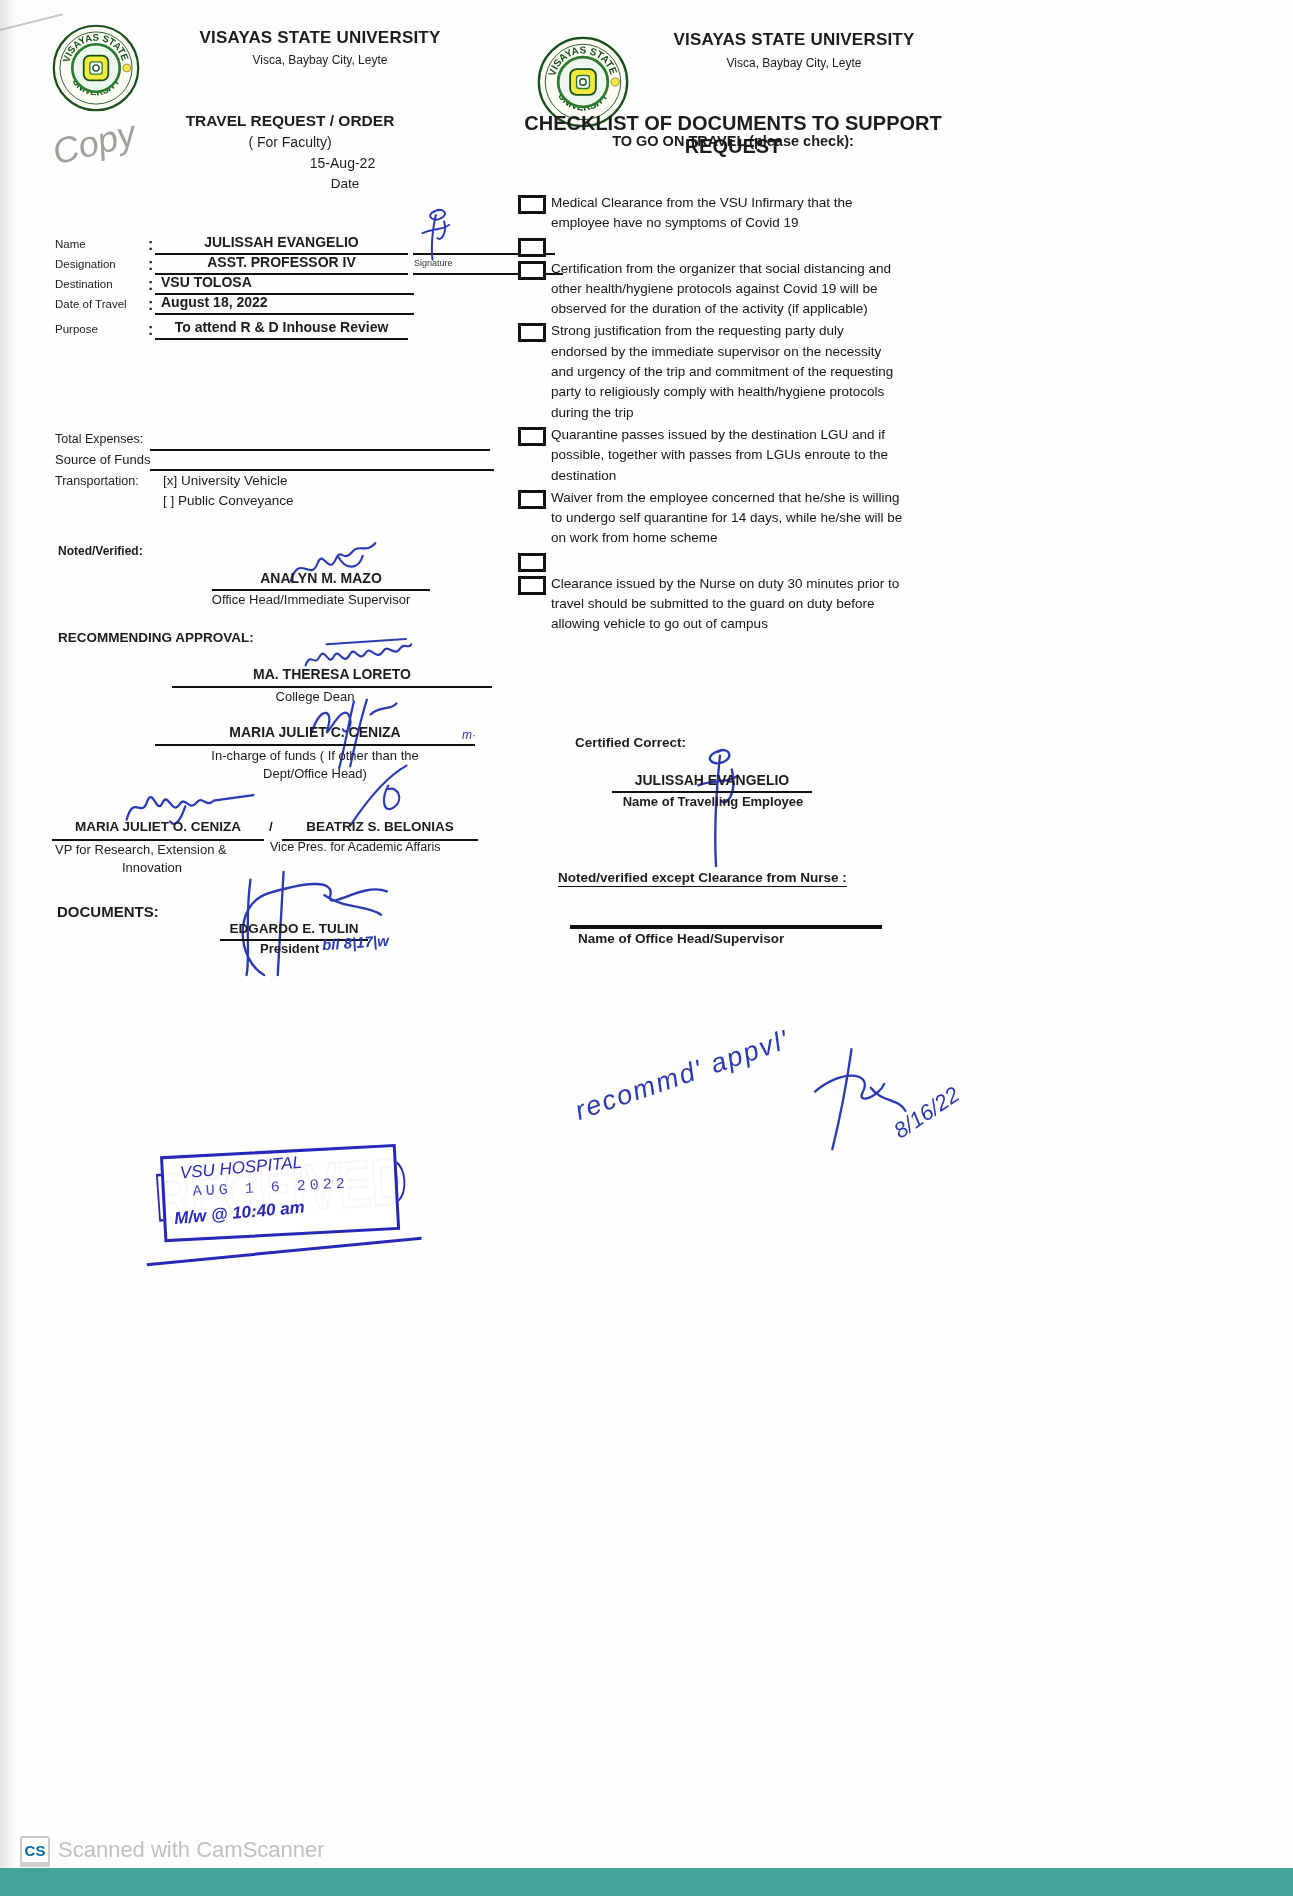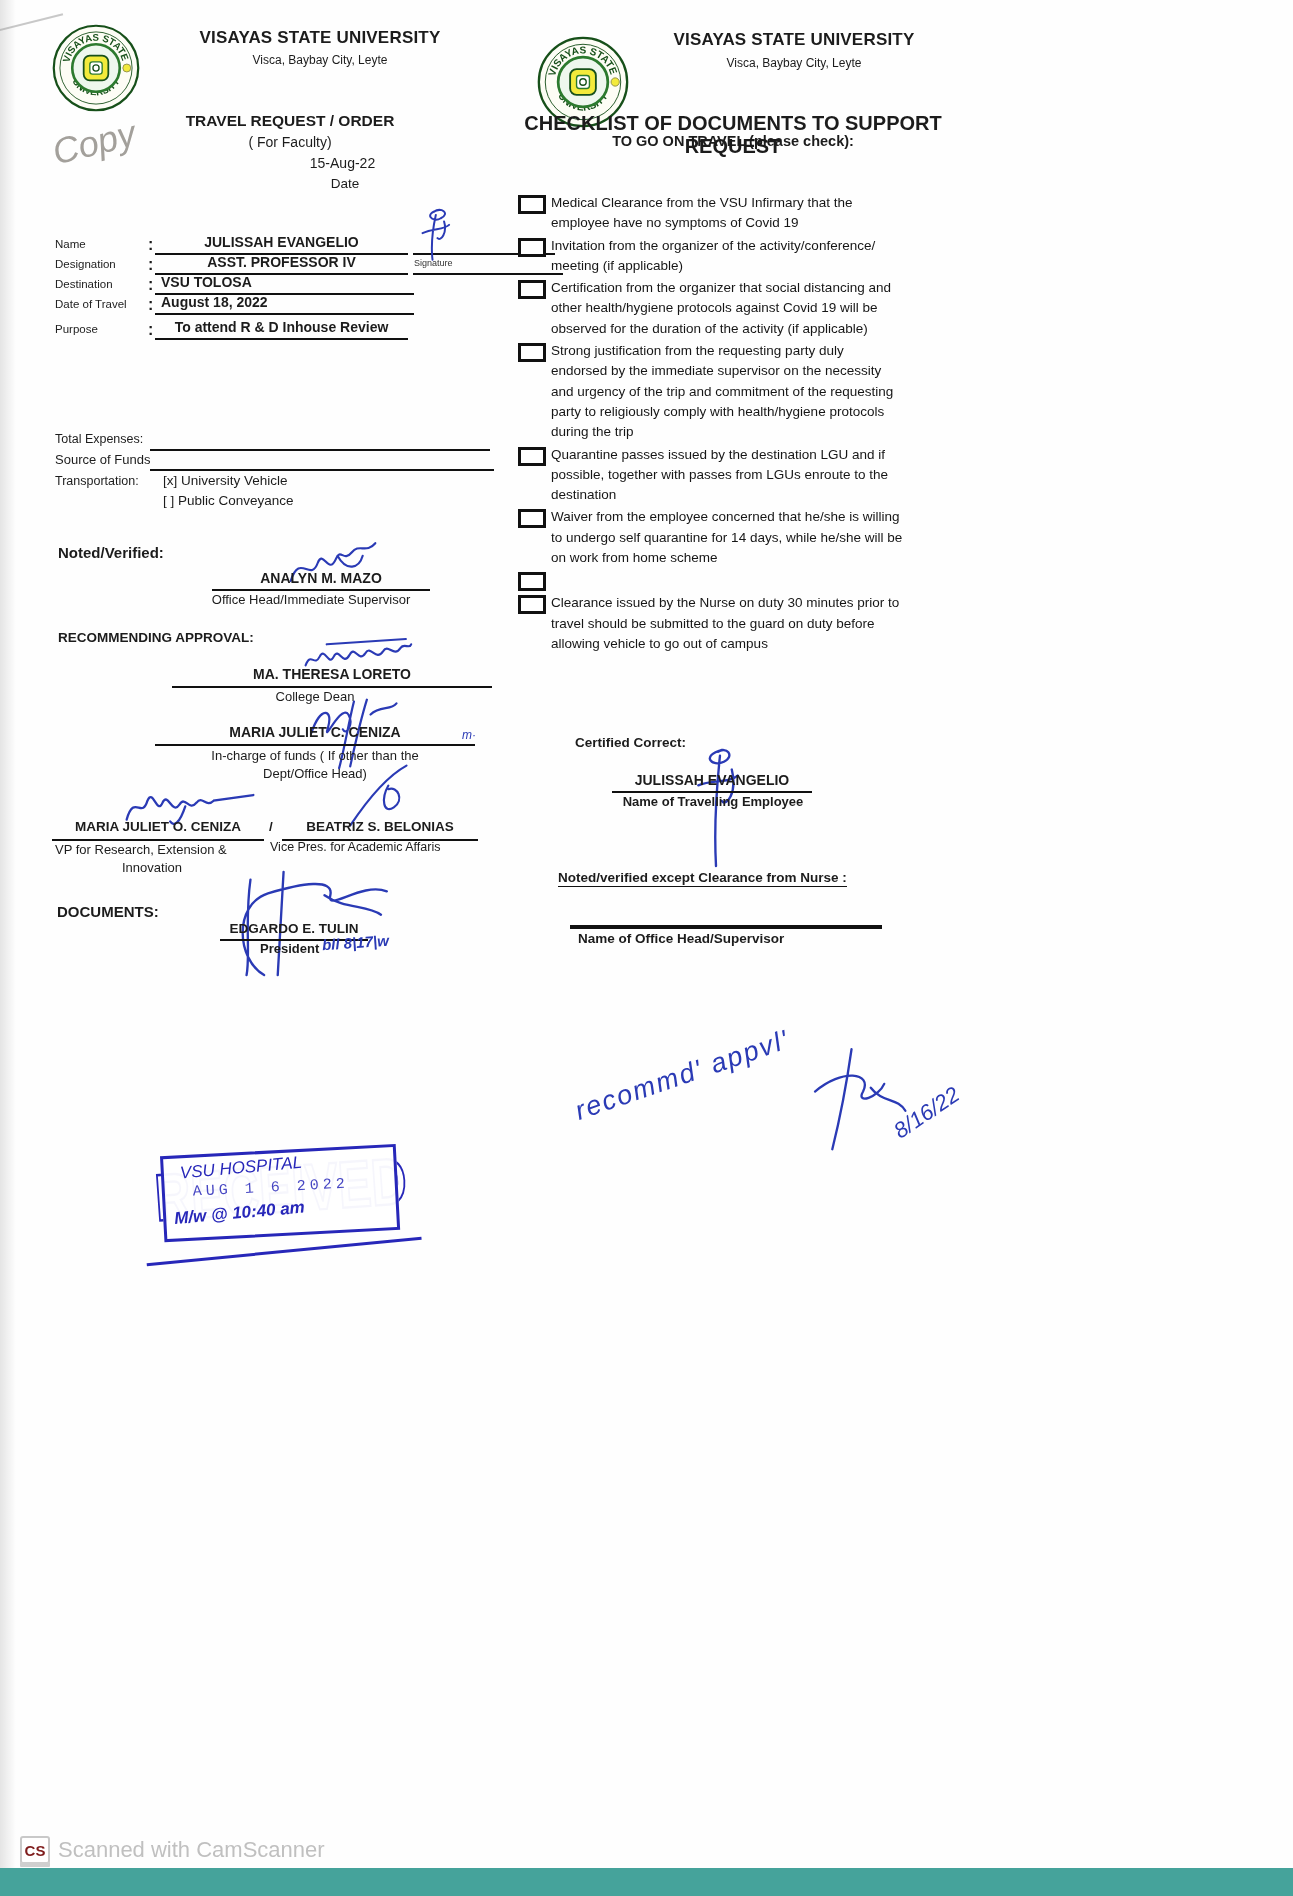--- a/index.html
+++ b/index.html
@@ -23,21 +23,21 @@
   .chk-box{flex:0 0 auto;width:22px;height:13px;border:3.5px solid #111;margin:2px 5px 0 0;background:#fff;}
   .chk-text{width:352px;font-size:13.5px;line-height:20.3px;color:#161616;}
   .sig{position:absolute;}
   .sig path{fill:none;stroke:#2a3ab5;stroke-width:2.4;stroke-linecap:round;}
   .seal{display:block;}
   .stamp{position:absolute;left:150px;top:1108px;width:262px;height:168px;transform:rotate(-4deg);}
   .stamp-box{position:absolute;left:12px;top:42px;width:230px;height:80px;background:rgba(255,255,255,.96);
         border:3px solid #2727b9;transform:rotate(1deg);}
   .stamp-line{position:absolute;color:#2727b9;}
   .footer-text{font-size:22px;color:#c0c0c0;}
-  .cs-badge{width:26px;height:24px;border:2px solid #c9c9c9;border-radius:3px;color:#7f1d1d;
+  .cs-badge{width:26px;height:24px;border:2px solid #c9c9c9;border-radius:3px;color:#0369a1;
         font-weight:bold;font-size:15px;display:flex;align-items:center;justify-content:center;background:#fff;}
   .cs-base{position:absolute;left:20px;top:1862px;width:30px;height:5px;background:#cfcfcf;border-radius:1px;}
   .bottom-bar{position:absolute;left:0;top:1868px;width:1293px;height:28px;background:#45a39b;}
   .fold{position:absolute;left:-8px;top:22px;width:72px;height:2px;background:#9a9a9a;opacity:.55;transform:rotate(-14deg);}
 </style>
 </head>
 <body>
 
 <div class="page">
 
@@ -100,21 +100,21 @@
   <div class="abs" style="left:414px;top:258px;font-size:9px;color:#333;">Signature</div>
 
   <div class="abs" style="left:55px;top:432px;font-size:12.5px;">Total Expenses:</div>
   <div class="abs ul25" style="left:150px;top:432px;width:340px;height:17px;"></div>
   <div class="abs" style="left:55px;top:452px;font-size:13px;">Source of Funds</div>
   <div class="abs ul25" style="left:150px;top:452px;width:344px;height:17px;"></div>
   <div class="abs" style="left:55px;top:474px;font-size:12.5px;">Transportation:</div>
   <div class="abs" style="left:163px;top:473px;font-size:13.5px;">[x] University Vehicle</div>
   <div class="abs" style="left:163px;top:493px;font-size:13.5px;">[ ] Public Conveyance</div>
 
-  <div class="abs b" style="left:58px;top:544px;font-size:15px;">Noted/Verified:</div>
+  <div class="abs b" style="left:58px;top:544px;font-size:12px;">Noted/Verified:</div>
   <svg class="sig" style="left:278px;top:536px;" width="110" height="54" viewBox="0 0 110 60">
     <path d="M8,50 C18,18 30,52 38,30 C44,14 50,44 58,26 C64,12 66,30 76,18 C84,8 92,20 102,8 M60,22 C70,40 84,36 88,22"></path>
   </svg>
   <div class="abs ctr b ul2" style="left:212px;top:570px;width:218px;font-size:14px;height:19px;">ANALYN M. MAZO</div>
   <div class="abs ctr" style="left:166px;top:592px;width:290px;font-size:13px;">Office Head/Immediate Supervisor</div>
 
   <div class="abs" style="left:58px;top:630px;font-size:13.5px;font-weight:600;">RECOMMENDING APPROVAL:</div>
   <svg class="sig" style="left:295px;top:632px;" width="125" height="44" viewBox="0 0 130 50">
     <path d="M6,38 C12,22 16,40 22,28 C28,16 32,40 38,28 C44,16 48,40 56,26 C62,14 66,36 74,24 C80,14 86,34 94,22 C100,12 106,30 114,18 C118,12 124,20 126,14 M30,14 L120,8"></path>
   </svg>
@@ -184,21 +184,20 @@
   <div class="abs ctr b" style="left:518px;top:112px;width:430px;font-size:20px;">CHECKLIST OF DOCUMENTS TO SUPPORT REQUEST</div>
   <div class="abs ctr b" style="left:518px;top:133px;width:430px;font-size:14.5px;">TO GO ON TRAVEL (please check):</div>
 
   <div class="abs chk-list" style="left:518px;top:193px;width:430px;">
     <div class="chk-item">
       <span class="chk-box"></span>
       <span class="chk-text">Medical Clearance from the VSU Infirmary that the employee have no symptoms of Covid 19</span>
     </div>
     <div class="chk-item">
       <span class="chk-box"></span>
-      <span class="chk-text">Invitation from the organizer of the activity/conference/ meeting (if applicable)</span>
     </div>
     <div class="chk-item">
       <span class="chk-box"></span>
       <span class="chk-text">Certification from the organizer that social distancing and other health/hygiene protocols against Covid 19 will be observed for the duration of the activity (if applicable)</span>
     </div>
     <div class="chk-item">
       <span class="chk-box"></span>
       <span class="chk-text">Strong justification from the requesting party duly endorsed by the immediate supervisor on the necessity and urgency of the trip and commitment of the requesting party to religiously comply with health/hygiene protocols during the trip</span>
     </div>
     <div class="chk-item">

